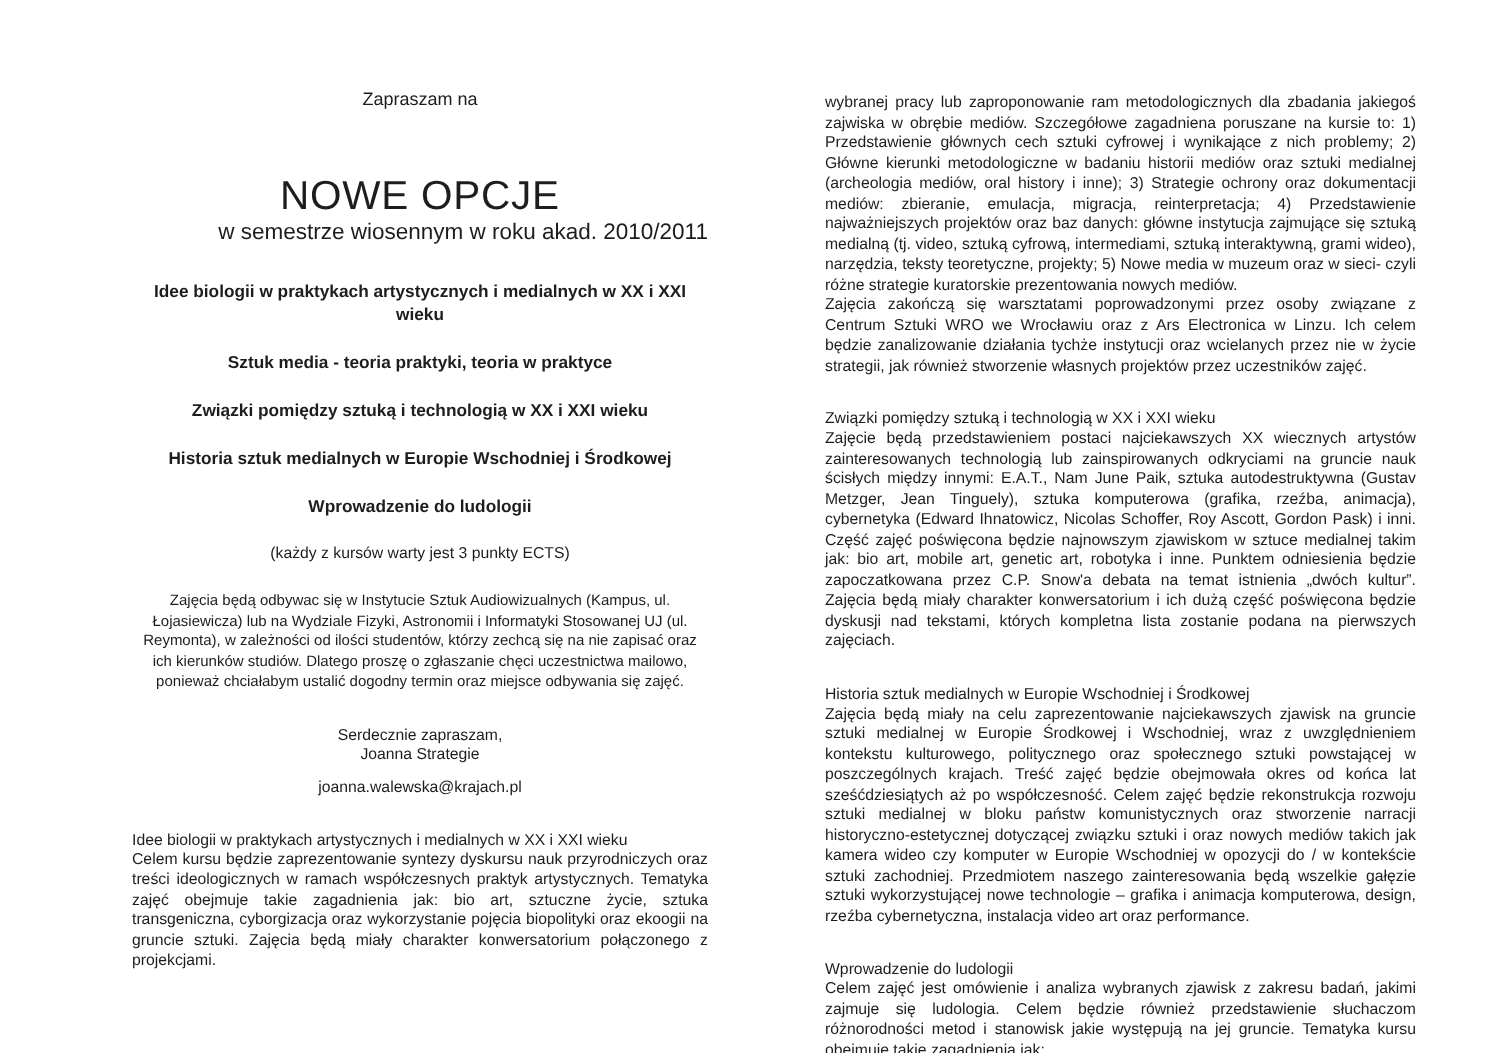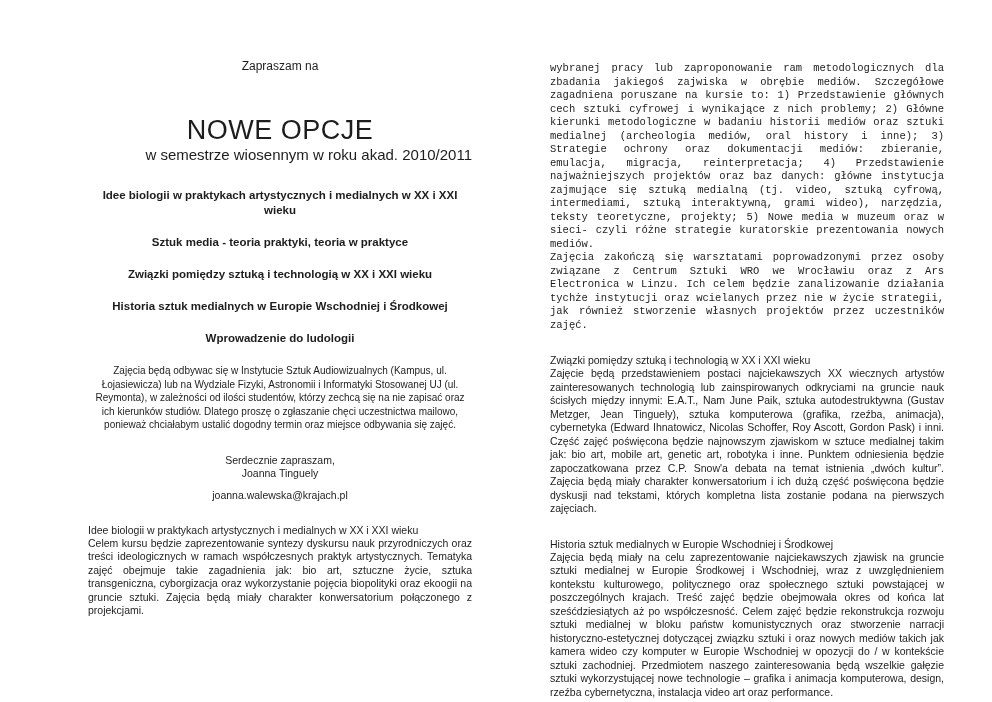--- a/index.html
+++ b/index.html
@@ -70,45 +70,45 @@
     margin-top:22px;
     line-height:13px;
   }
   .sec-para{
     text-align:justify;
     line-height:13.5px;
   }
   .cont-para{
     text-align:justify;
     line-height:13.5px;
-    font-family:Liberation Mono, monospace;
   }
 </style>
 </head>
 <body>
 
 <div class="page">
 
   <div class="col col-left">
     <div class="center invite">Zapraszam na</div>
     <div class="center main-title">NOWE OPCJE</div>
     <div class="center subtitle">w semestrze wiosennym w roku akad. 2010/2011</div>
 
     <div class="center course-title" style="margin-top:24px;">Idee biologii w praktykach artystycznych i medialnych w XX i XXI wieku</div>
     <div class="center course-title">Sztuk media - teoria praktyki, teoria w praktyce</div>
     <div class="center course-title">Związki pomiędzy sztuką i technologią w XX i XXI wieku</div>
     <div class="center course-title">Historia sztuk medialnych w Europie Wschodniej i Środkowej</div>
     <div class="center course-title">Wprowadzenie do ludologii</div>
 
+    <div class="center ects">(każdy z kursów warty jest 3 punkty ECTS)</div>
 
     <div class="center venue">Zajęcia będą odbywac się w Instytucie Sztuk Audiowizualnych (Kampus, ul. Łojasiewicza) lub na Wydziale Fizyki, Astronomii i Informatyki Stosowanej UJ (ul. Reymonta), w zależności od ilości studentów, którzy zechcą się na nie zapisać oraz ich kierunków studiów. Dlatego proszę o zgłaszanie chęci uczestnictwa mailowo, ponieważ chciałabym ustalić dogodny termin oraz miejsce odbywania się zajęć.</div>
 
     <div class="center signoff">
       <div>Serdecznie zapraszam,</div>
-      <div>Joanna Tinguely</div>
+      <div>Joanna Strategie</div>
     </div>
 
     <div class="center email">joanna.walewska@krajach.pl</div>
 
     <div class="sec-heading">Idee biologii w praktykach artystycznych i medialnych w XX i XXI wieku</div>
     <div class="sec-para">Celem kursu będzie zaprezentowanie syntezy dyskursu nauk przyrodniczych oraz treści ideologicznych w ramach współczesnych praktyk artystycznych. Tematyka zajęć obejmuje takie zagadnienia jak: bio art, sztuczne życie, sztuka transgeniczna, cyborgizacja oraz wykorzystanie pojęcia biopolityki oraz ekoogii na gruncie sztuki. Zajęcia będą miały charakter konwersatorium połączonego z projekcjami.</div>
 
   </div>
 
   <div class="col col-right">

